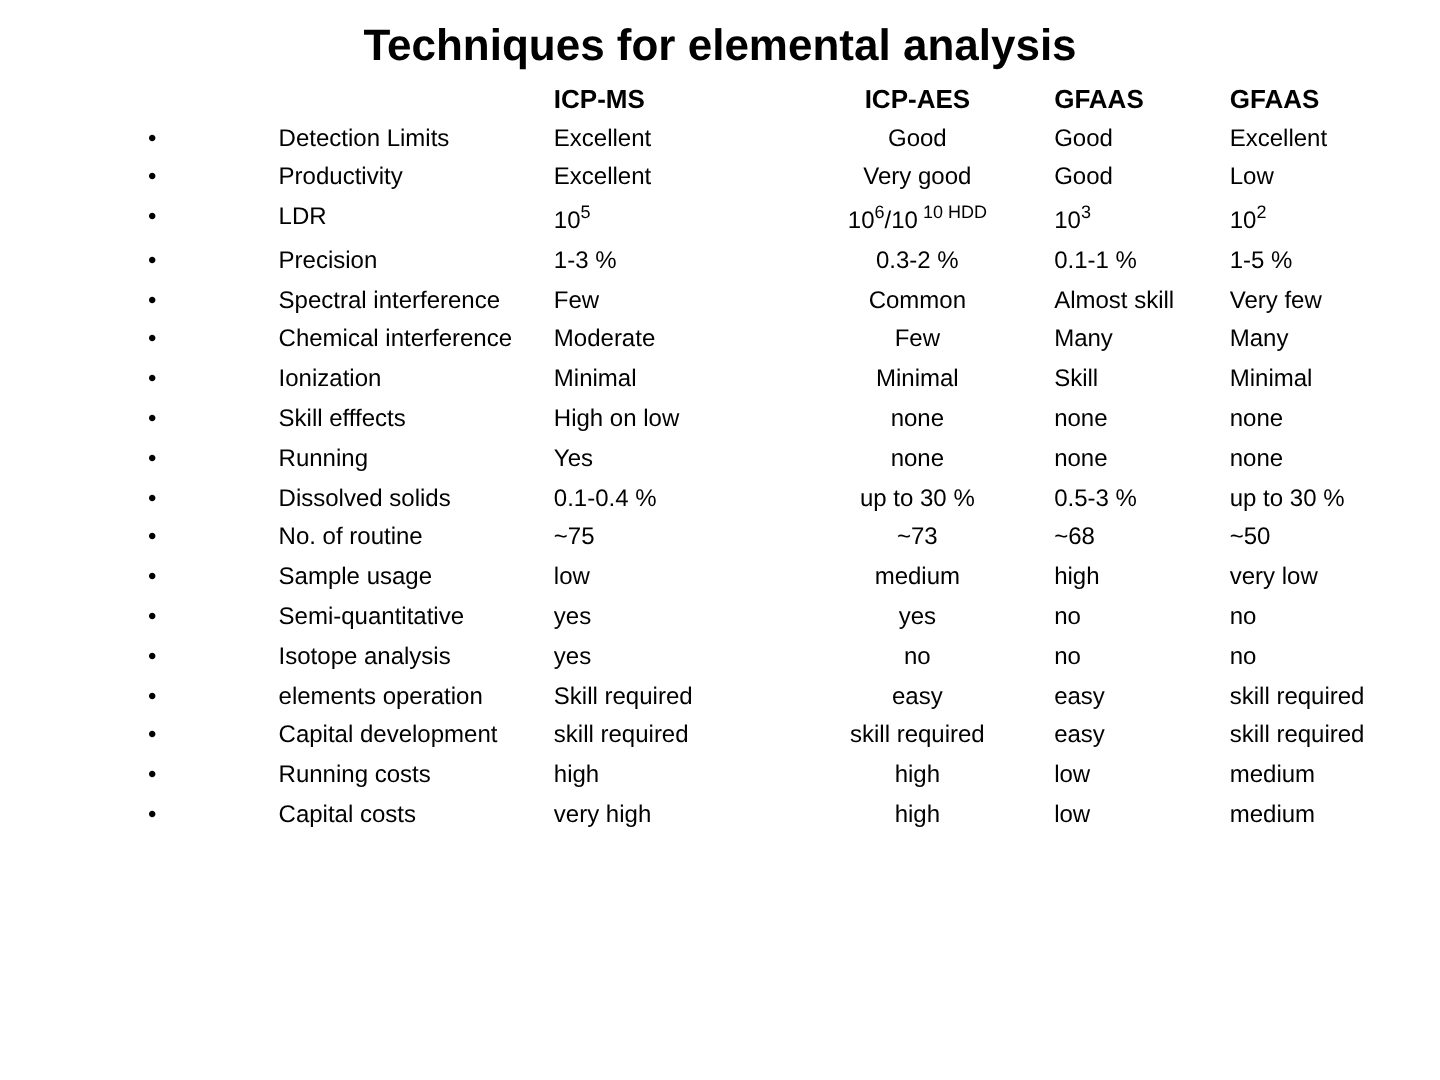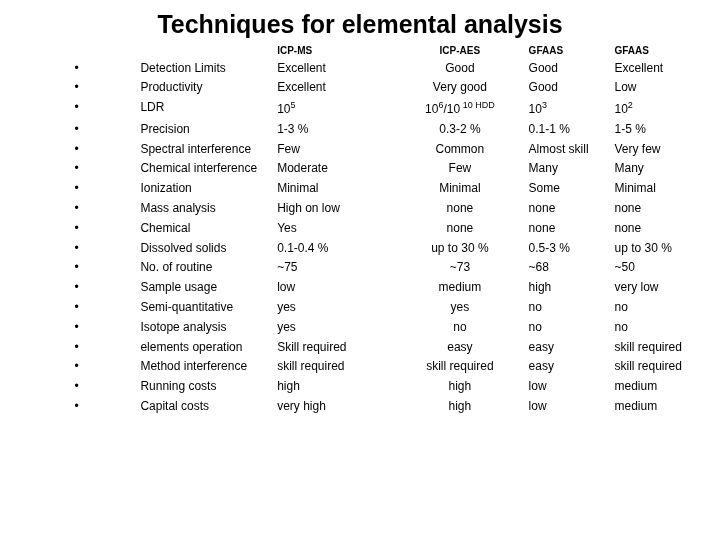--- a/index.html
+++ b/index.html
@@ -7,35 +7,35 @@
       background: #fff;
       font-family: Arial, Helvetica, sans-serif;
       font-size: 12px;
       width: 720px;
       height: 540px;
       overflow: hidden;
       padding: 10px 15px;
     }
     h1 {
       text-align: center;
-      font-size: 25px;
+      font-size: 22px;
       font-weight: bold;
       margin-bottom: 4px;
       color: #000;
     }
     .table-container {
       width: 100%;
     }
     table {
       width: 100%;
       border-collapse: collapse;
     }
     thead tr th {
       font-weight: bold;
-      font-size: 10px;
+      font-size: 13px;
       padding: 2px 6px;
       text-align: left;
       color: #000;
     }
     thead tr th:first-child {
       width: 160px;
     }
     tbody tr td {
       padding: 1.5px 6px;
       vertical-align: top;
@@ -123,34 +123,34 @@
           <td class="col-icpms">Moderate</td>
           <td class="col-icpaes">Few</td>
           <td class="col-faas">Many</td>
           <td class="col-gfaas">Many</td>
         </tr>
         <tr>
           <td class="bullet-col">•</td>
           <td class="col-label">Ionization</td>
           <td class="col-icpms">Minimal</td>
           <td class="col-icpaes">Minimal</td>
-          <td class="col-faas">Some</td>
+          <td class="col-faas">Skill</td>
           <td class="col-gfaas">Minimal</td>
         </tr>
         <tr>
           <td class="bullet-col">•</td>
-          <td class="col-label">Mass analysis</td>
+          <td class="col-label">Skill efffects</td>
           <td class="col-icpms">High on low</td>
           <td class="col-icpaes">none</td>
           <td class="col-faas">none</td>
           <td class="col-gfaas">none</td>
         </tr>
         <tr>
           <td class="bullet-col">•</td>
-          <td class="col-label">Chemical</td>
+          <td class="col-label">Running</td>
           <td class="col-icpms">Yes</td>
           <td class="col-icpaes">none</td>
           <td class="col-faas">none</td>
           <td class="col-gfaas">none</td>
         </tr>
         <tr>
           <td class="bullet-col">•</td>
           <td class="col-label">Dissolved solids</td>
           <td class="col-icpms">0.1-0.4 %</td>
           <td class="col-icpaes">up to 30 %</td>
@@ -192,21 +192,21 @@
         <tr>
           <td class="bullet-col">•</td>
           <td class="col-label">elements operation</td>
           <td class="col-icpms">Skill required</td>
           <td class="col-icpaes">easy</td>
           <td class="col-faas">easy</td>
           <td class="col-gfaas">skill required</td>
         </tr>
         <tr>
           <td class="bullet-col">•</td>
-          <td class="col-label">Method interference</td>
+          <td class="col-label">Capital development</td>
           <td class="col-icpms">skill required</td>
           <td class="col-icpaes">skill required</td>
           <td class="col-faas">easy</td>
           <td class="col-gfaas">skill required</td>
         </tr>
         <tr>
           <td class="bullet-col">•</td>
           <td class="col-label">Running costs</td>
           <td class="col-icpms">high</td>
           <td class="col-icpaes">high</td>

